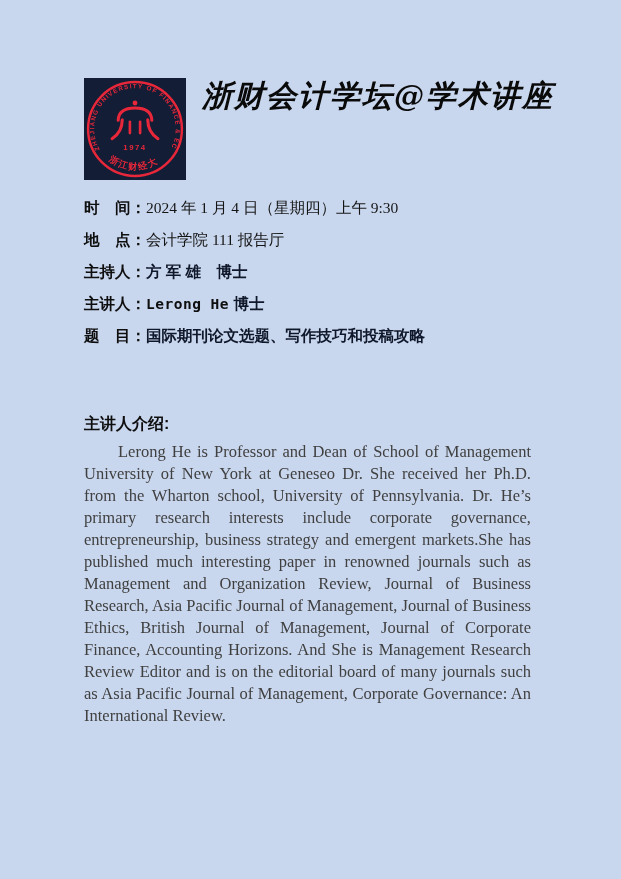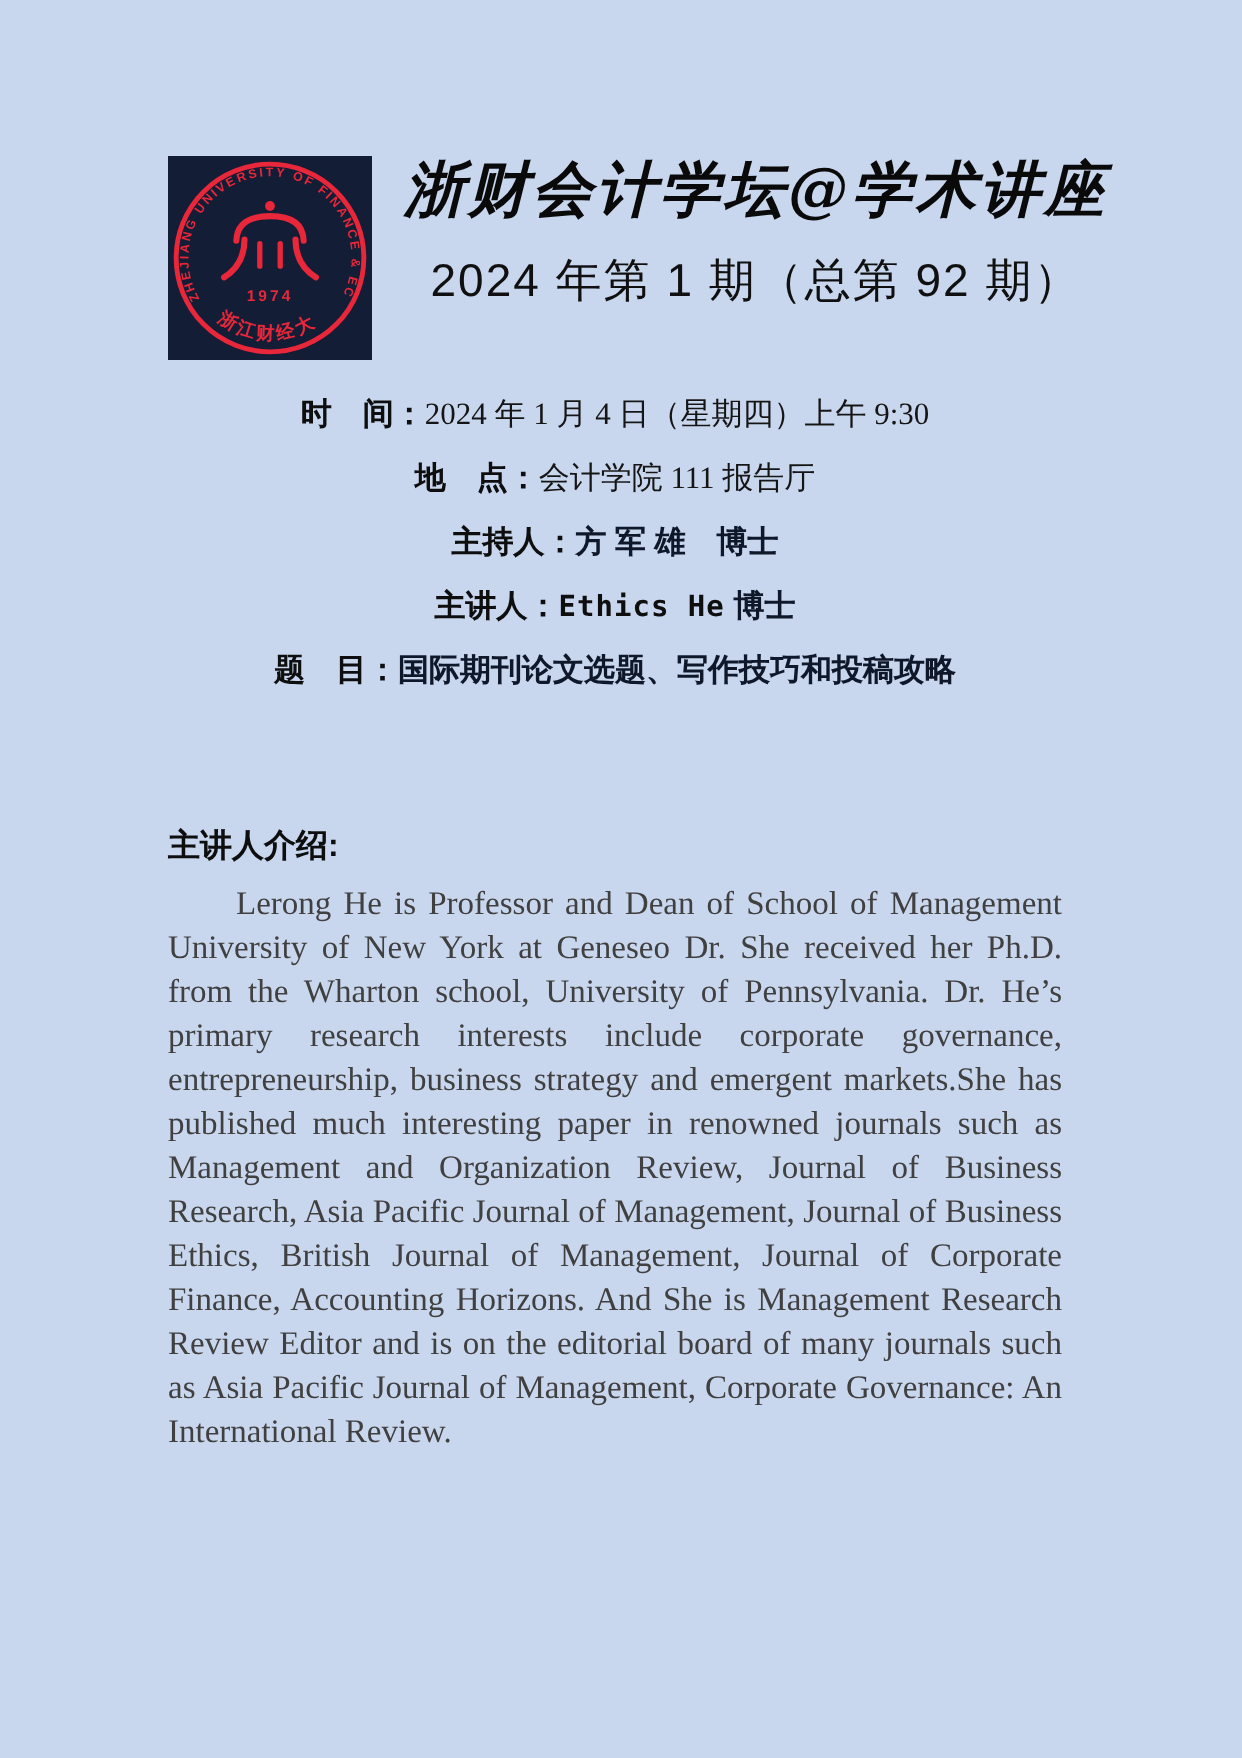--- a/index.html
+++ b/index.html
@@ -38,21 +38,21 @@
     font-family: "Liberation Sans", sans-serif;
     font-weight: 400;
     font-size: 23px;
     margin-top: 11px;
     letter-spacing: 1px;
     color: #101010;
     white-space: nowrap;
   }
 
   
-  .info { margin-top: 18px; text-align: center; }
+  .info { margin-top: 18px; }
   .info-row {
     font-size: 15.5px;
     line-height: 20px;
     margin-bottom: 12px;
     white-space: nowrap;
   }
   .info-label {
     font-family: "Liberation Sans", sans-serif;
     font-weight: 700;
     color: #0e0e0e;
@@ -119,36 +119,35 @@
           <path d="M 55 43 L 55 54" stroke-width="2.6"></path>
         </g>
         <text x="50" y="71" text-anchor="middle" font-size="7.6" letter-spacing="1.5" font-family="Liberation Sans, sans-serif" font-weight="700" fill="#e8273a">1974</text>
         <text font-size="9" letter-spacing="1.5" font-family="DejaVu Serif, serif" font-weight="700" fill="#e8273a">
           <textPath href="#arcBottom" startOffset="0">浙江财经大学</textPath>
         </text>
       </svg>
     </div>
     <div class="titles">
       <div class="title-line1">浙财会计学坛@学术讲座</div>
-      <div class="title-line2">2024 年第 1 期（总第 92 期）</div>
     </div>
   </header>
 
   <section class="info">
     <div class="info-row">
       <span class="info-label">时　间：</span><span class="value-serif">2024 年 1 月 4 日（星期四）上午 9:30</span>
     </div>
     <div class="info-row">
       <span class="info-label">地　点：</span><span class="value-serif">会计学院 111 报告厅</span>
     </div>
     <div class="info-row">
       <span class="info-label">主持人：</span><span class="value-bold">方 军 雄　博士</span>
     </div>
     <div class="info-row">
-      <span class="info-label">主讲人：</span><span class="value-mono">Ethics He</span><span class="value-bold"> <span>博士</span></span>
+      <span class="info-label">主讲人：</span><span class="value-mono">Lerong He</span><span class="value-bold"> <span>博士</span></span>
     </div>
     <div class="info-row">
       <span class="info-label">题　目：</span><span class="value-bold">国际期刊论文选题、写作技巧和投稿攻略</span>
     </div>
   </section>
 
   <section class="intro">
     <div class="intro-heading">主讲人介绍:</div>
     <p class="intro-paragraph">Lerong He is Professor and Dean of School of Management University of New York at Geneseo Dr. She received her Ph.D. from the Wharton school, University of Pennsylvania. Dr. He’s primary research interests include corporate governance, entrepreneurship, business strategy and emergent markets.She has published much interesting paper in renowned journals such as Management and Organization Review, Journal of Business Research, Asia Pacific Journal of Management, Journal of Business Ethics, British Journal of Management, Journal of Corporate Finance, Accounting Horizons. And She is Management Research Review Editor and is on the editorial board of many journals such as Asia Pacific Journal of Management, Corporate Governance: An International Review.</p>
   </section>

